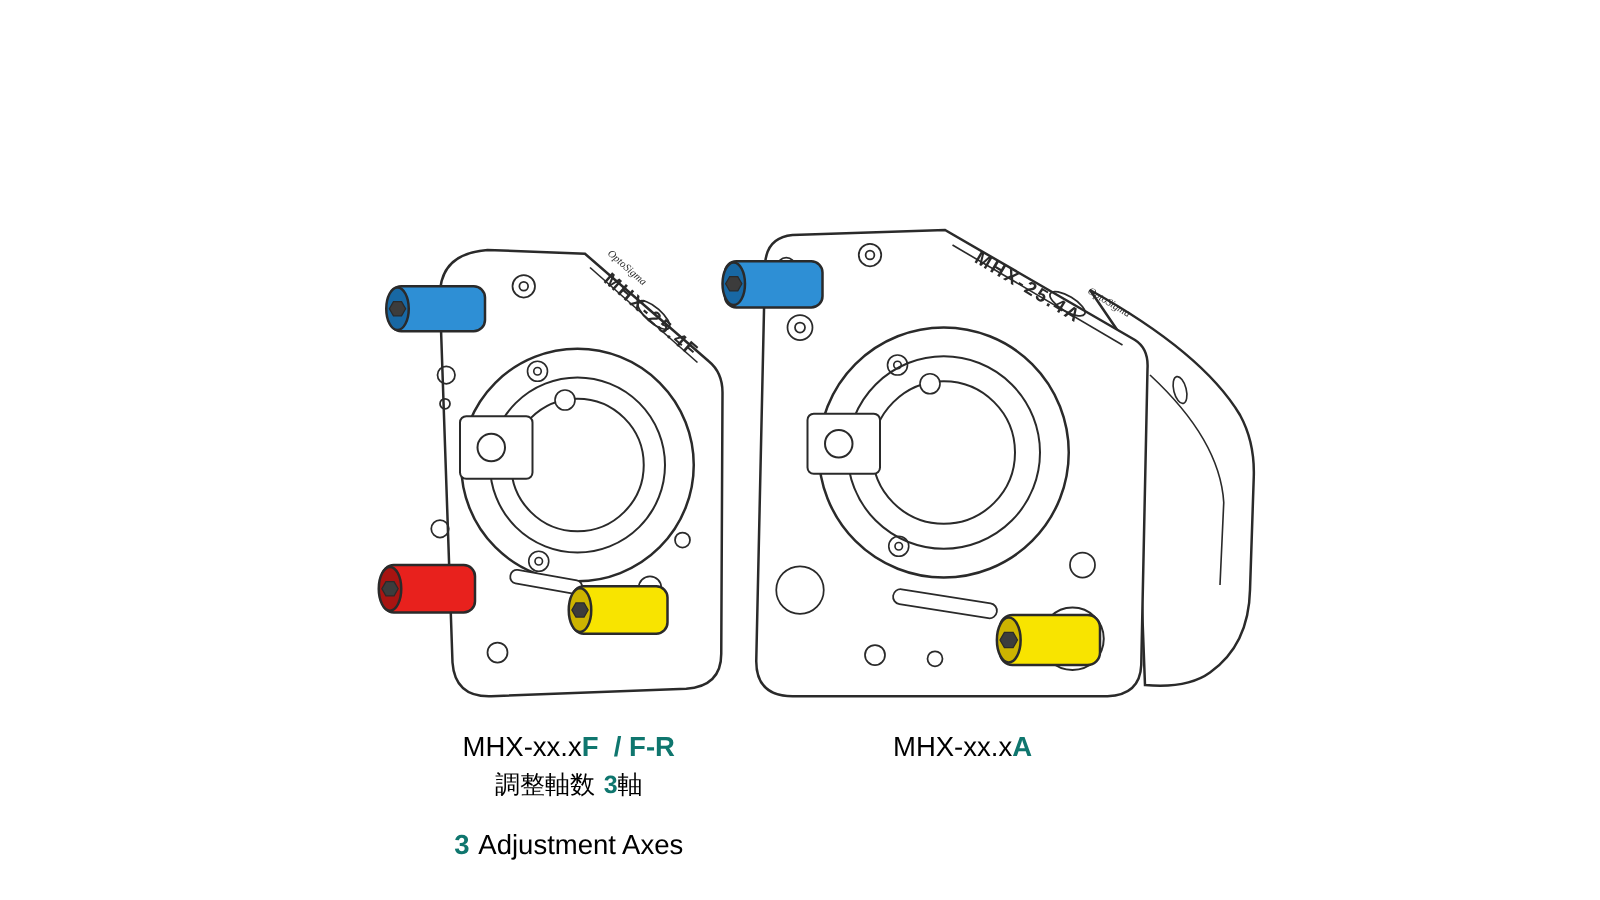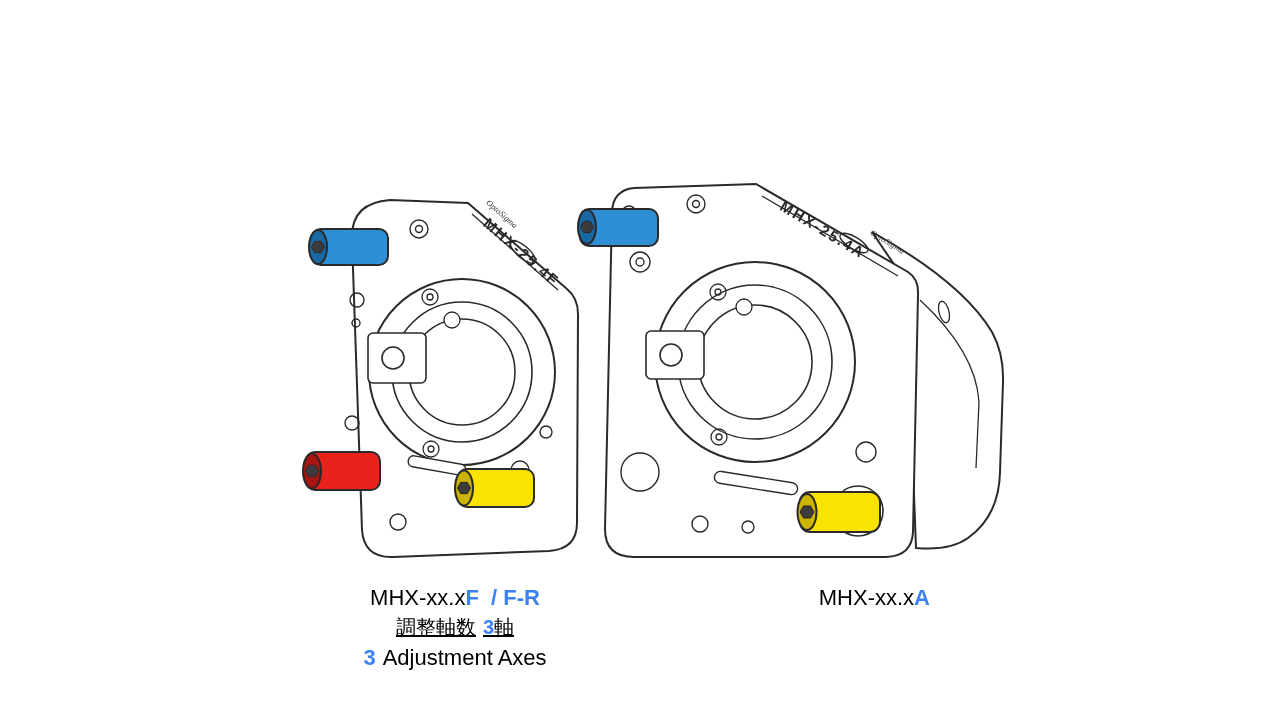--- a/index.html
+++ b/index.html
@@ -4,23 +4,23 @@
 <style>
   * { margin:0; padding:0; box-sizing:border-box; }
   html,body { width:1280px; height:720px; background:#ffffff; overflow:hidden; }
   body { font-family:"Liberation Sans", sans-serif; position:relative; color:#000; }
   .stage { position:absolute; inset:0; }
   svg text { fill:#2a2a2a; }
   .engrave { font-size:15px; letter-spacing:2px; font-weight:bold; font-family:"Liberation Sans",sans-serif; }
   .brand { font-size:8.5px; font-style:italic; font-family:"Liberation Serif",serif; }
   .caption { position:absolute; width:320px; text-align:center; }
   .cap-model { font-size:22px; white-space:pre; }
-  .cap-jp { font-size:20px; margin-top:3px; white-space:pre;text-decoration:underline; }
-  .cap-en { font-size:22px; margin-top:4px; white-space:pre; }
-  .hl { color:#3b82f6; font-weight:700; }
+  .cap-jp { font-size:20px; margin-top:3px; white-space:pre; }
+  .cap-en { font-size:22px; margin-top:22px; white-space:pre; }
+  .hl { color:#0f766e; font-weight:700; }
   .sp { display:inline-block; width:7px; }
 </style>
 </head>
 <body>
 
 <div class="stage">
 
 <svg width="1280" height="720" viewBox="0 0 1280 720">
 
   <g stroke="#2a2a2a" fill="none" stroke-width="2">
@@ -141,17 +141,17 @@
   </g>
 </svg>
 
 
 <div class="caption" style="left:295px; top:585px;">
   <div class="cap-model"><span>MHX-xx.x</span><span class="hl">F  / F-R</span></div>
   <div class="cap-jp"><span>調整軸数</span><span class="sp"></span><span class="hl">3</span><span>軸</span></div>
   <div class="cap-en"><span class="hl">3</span><span class="sp"></span><span>Adjustment Axes</span></div>
 </div>
 
-<div class="caption" style="left:610px; top:585px;text-align:right;">
+<div class="caption" style="left:610px; top:585px;">
   <div class="cap-model"><span>MHX-xx.x</span><span class="hl">A</span></div>
 </div>
 
 </div>
 
 </body></html>

